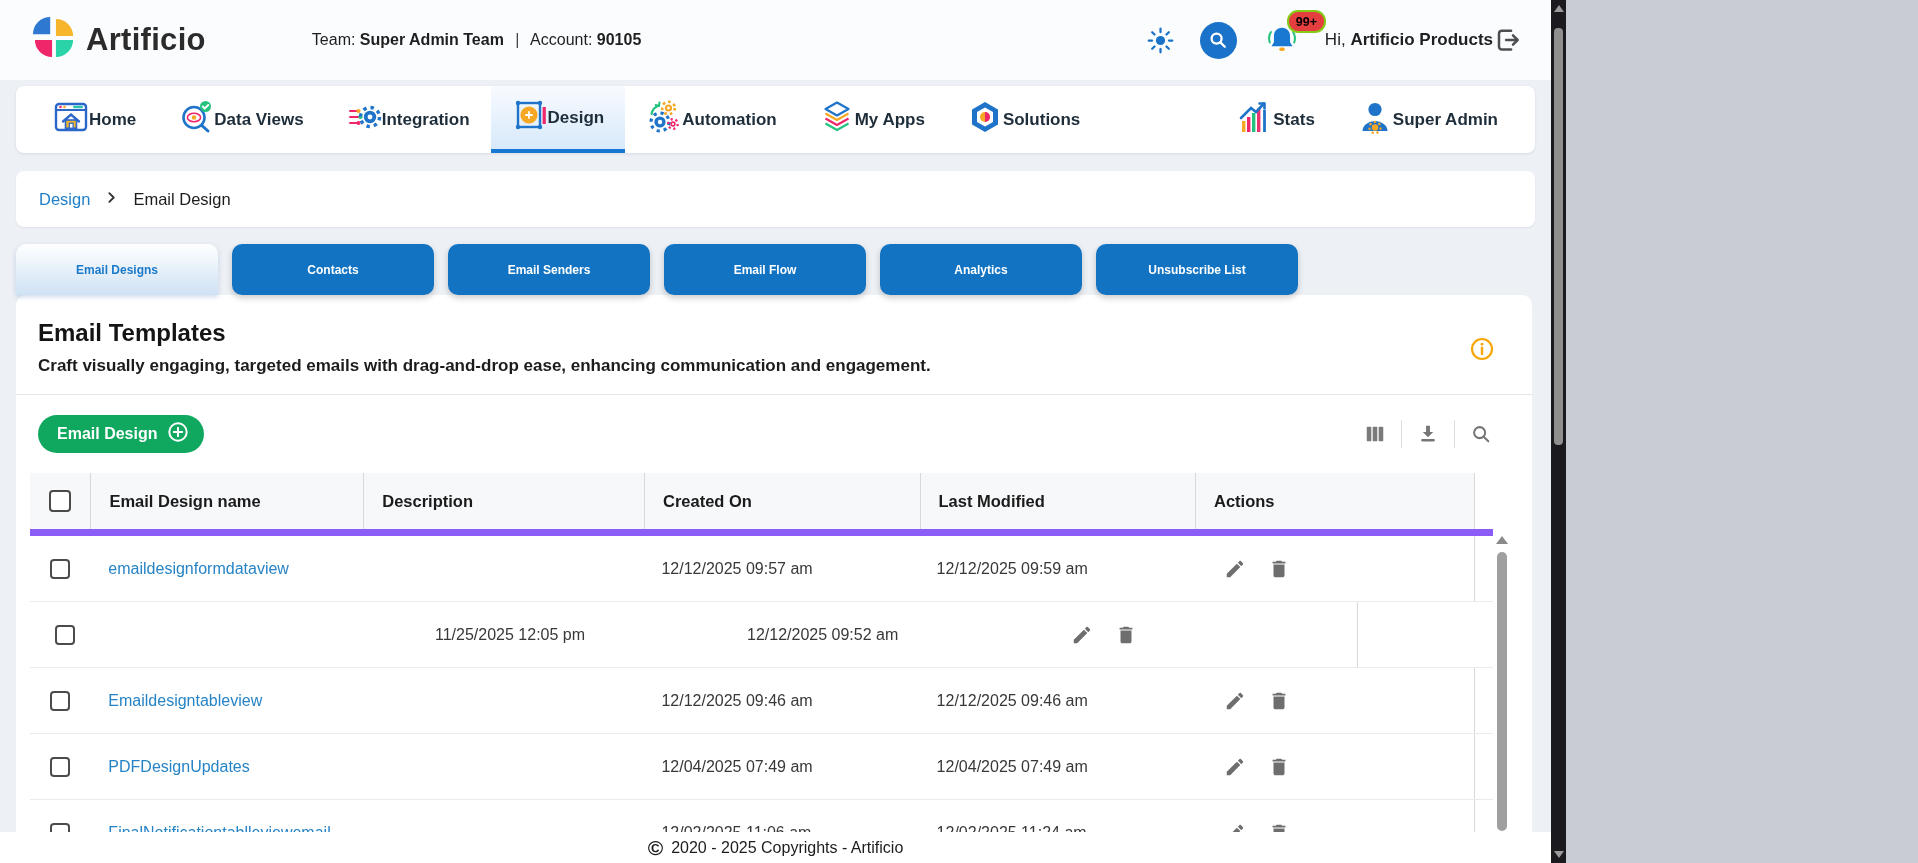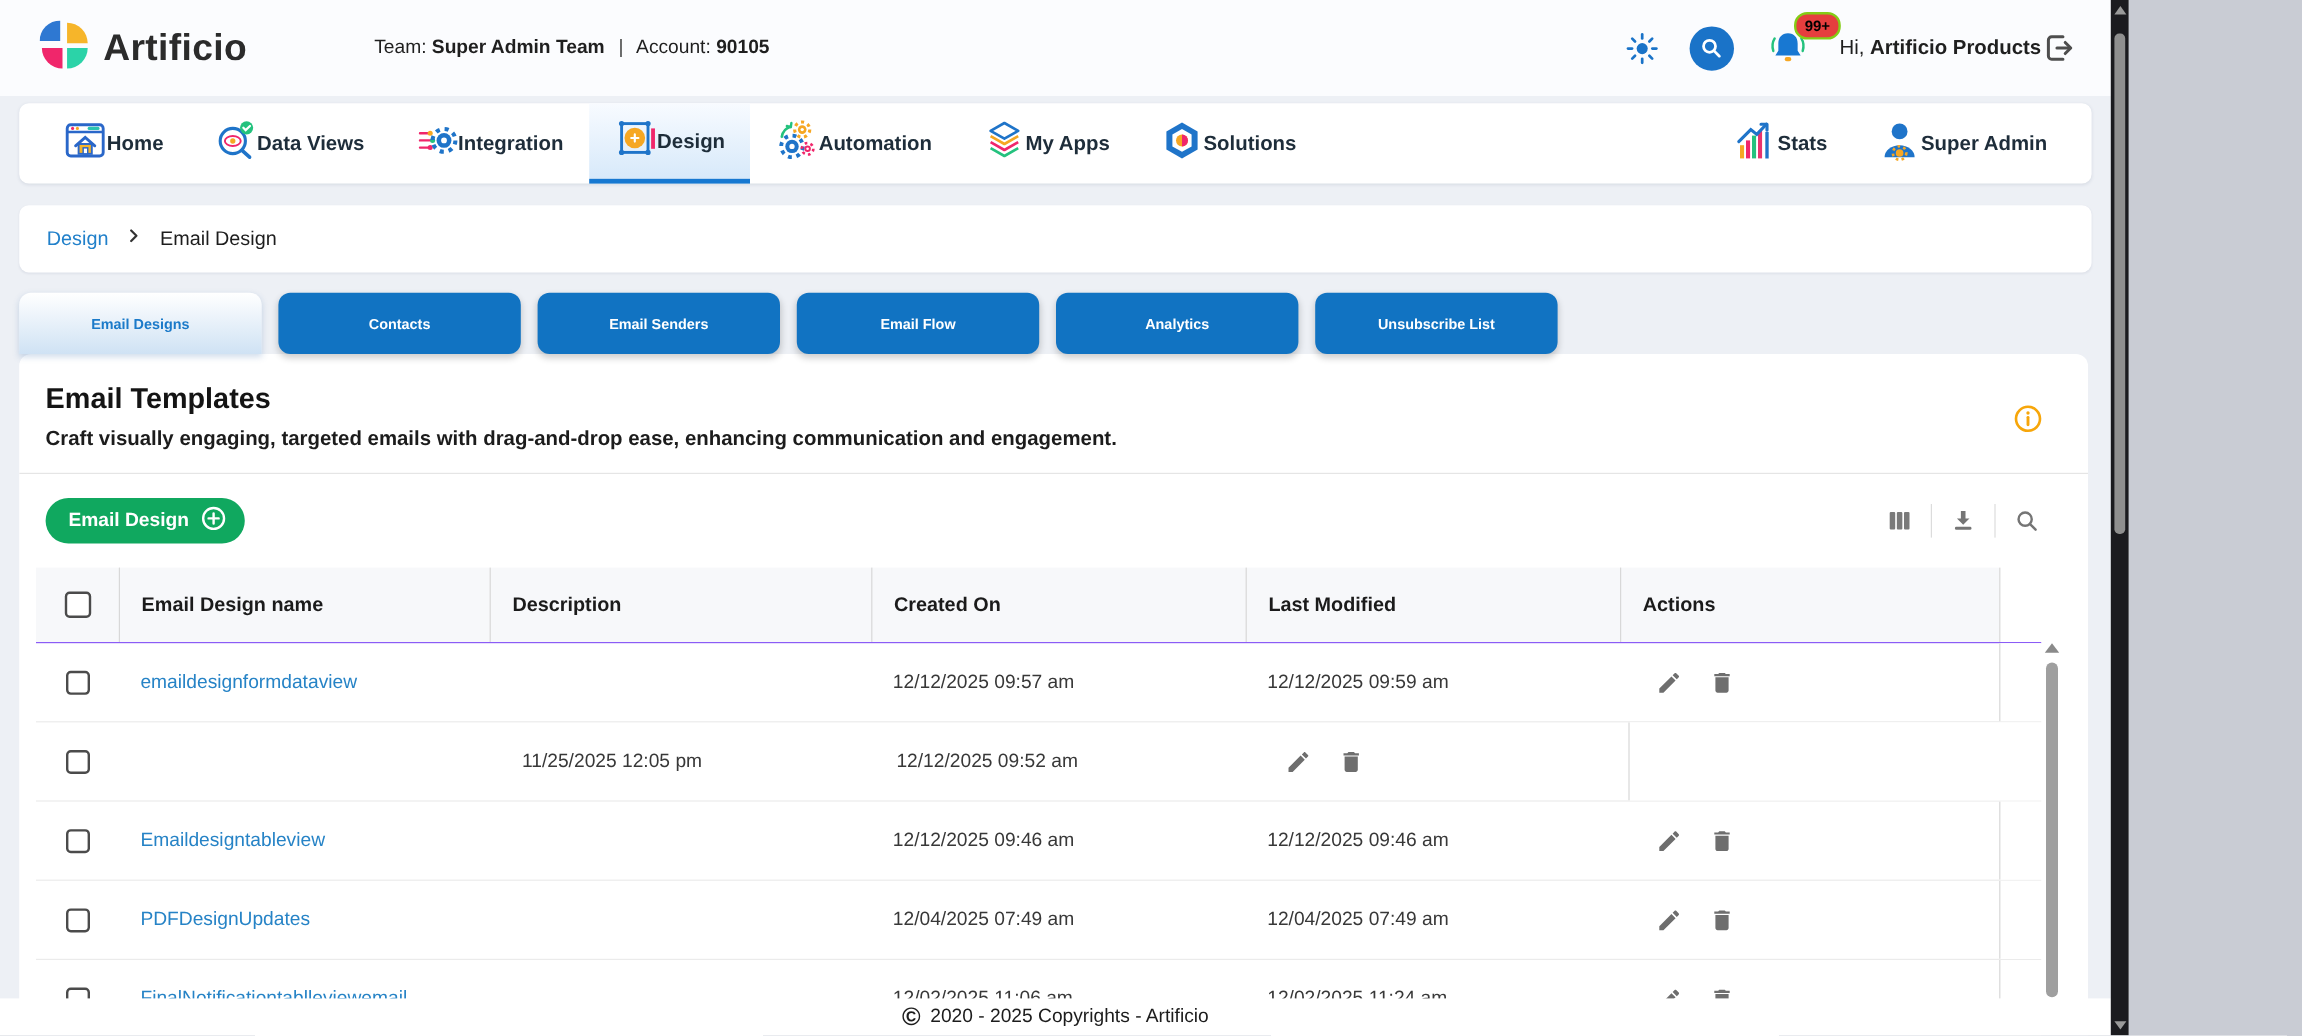--- a/index.html
+++ b/index.html
@@ -1,17 +1,17 @@
 <!DOCTYPE html>
 <html><head>
 <meta charset="utf-8">
 <style>
   * { box-sizing: border-box; margin: 0; padding: 0; }
   body { background:#c9ccd4; font-family:"Liberation Sans","DejaVu Sans",sans-serif; }
-  .page { position:relative; width:1774px; height:863px; background:#edf0f5; overflow:hidden; }
+  .page { position:relative; width:1566px; height:863px; background:#edf0f5; overflow:hidden; }
   .main { position:absolute; top:0; left:0; right:15px; bottom:0; }
 
   
   .top-header { height:80px; background:#fbfcfe; display:flex; align-items:center; }
   .brand { display:flex; align-items:center; gap:11px; margin-left:33px; }
   .brand-text { font-size:31px; font-weight:800; color:#2b2b2b; letter-spacing:.3px; }
   .team-info { margin-left:106px; font-size:16px; color:#1f1f1f; }
   .team-info b { font-weight:700; }
   .team-info .sep { margin:0 7px; color:#444; }
   .header-right { margin-left:auto; display:flex; align-items:center; margin-right:28px; }
@@ -46,21 +46,21 @@
   .info-btn { position:absolute; top:42px; right:38px; cursor:pointer; }
   .divider { margin-top:18px; border-top:1px solid #e5e5e5; }
   .toolbar { height:78px; display:flex; align-items:center; padding:0 40px 0 22px; }
   .btn-green { height:38px; border-radius:19px; background:#10a85f; color:#fff; font-size:16px; font-weight:600; display:flex; align-items:center; gap:10px; padding:0 15px 0 19px; border:none; cursor:pointer; font-family:inherit; }
   .toolbar-right { margin-left:auto; display:flex; align-items:center; }
   .tool-btn { display:flex; align-items:center; justify-content:center; cursor:pointer; }
   .tool-sep { width:1px; height:28px; background:#dcdcdc; margin:0 15px; }
 
   
   .table-area { margin:0 39px 0 14px; }
-  .thead { display:flex; height:63px; border-bottom:1px solid #8b5cf6; }
+  .thead { display:flex; height:63px; border-bottom:7px solid #8b5cf6;justify-content:flex-end; }
   .th { background:#f7f8fa; display:flex; align-items:center; font-weight:700; font-size:16.5px; color:#1b1b1b; padding-left:18px; }
   .th.vline { border-left:1px solid #d8d8d8; }
   .c-check    { width:69px;  justify-content:center; padding-left:0; }
   .c-name     { width:309px; }
   .c-desc     { width:318px; }
   .c-created  { width:312px; }
   .c-modified { width:312px; }
   .c-actions  { width:316px; }
   .c-filler   { flex:1; background:#fff !important; border-left:1px solid #d8d8d8; }
   .trow { display:flex; height:66px; border-bottom:1px solid #ebebeb; }

